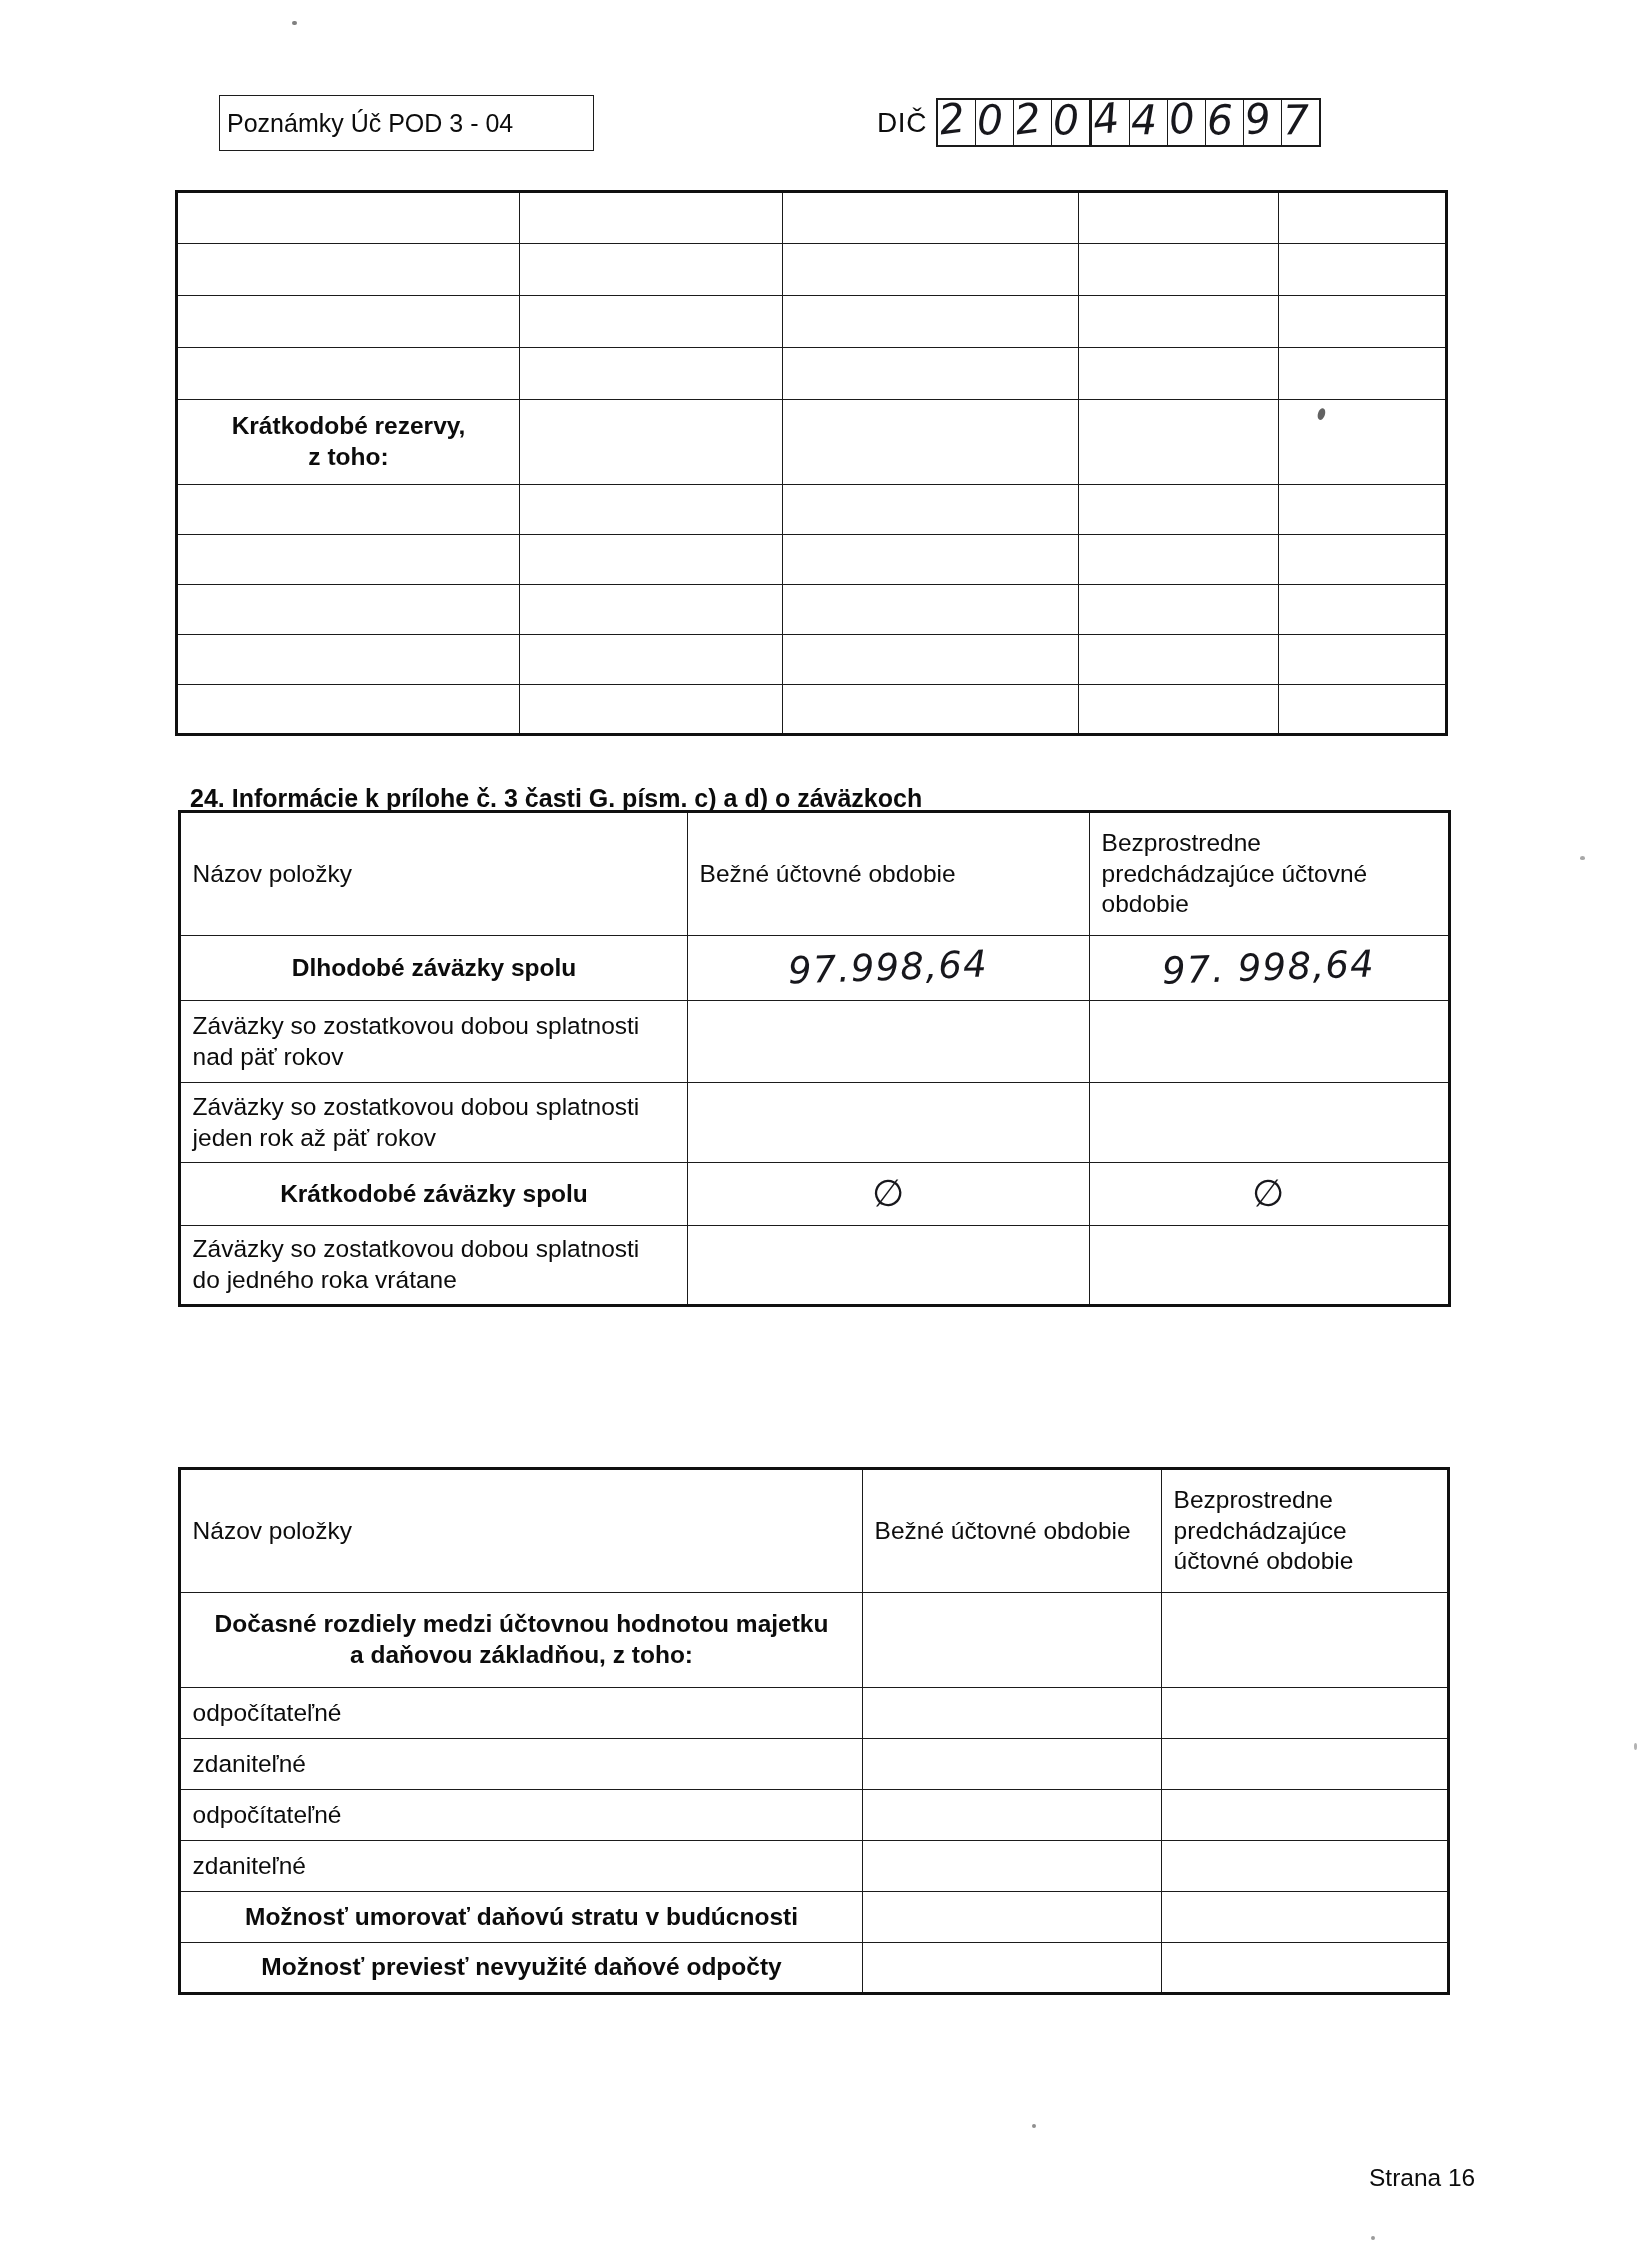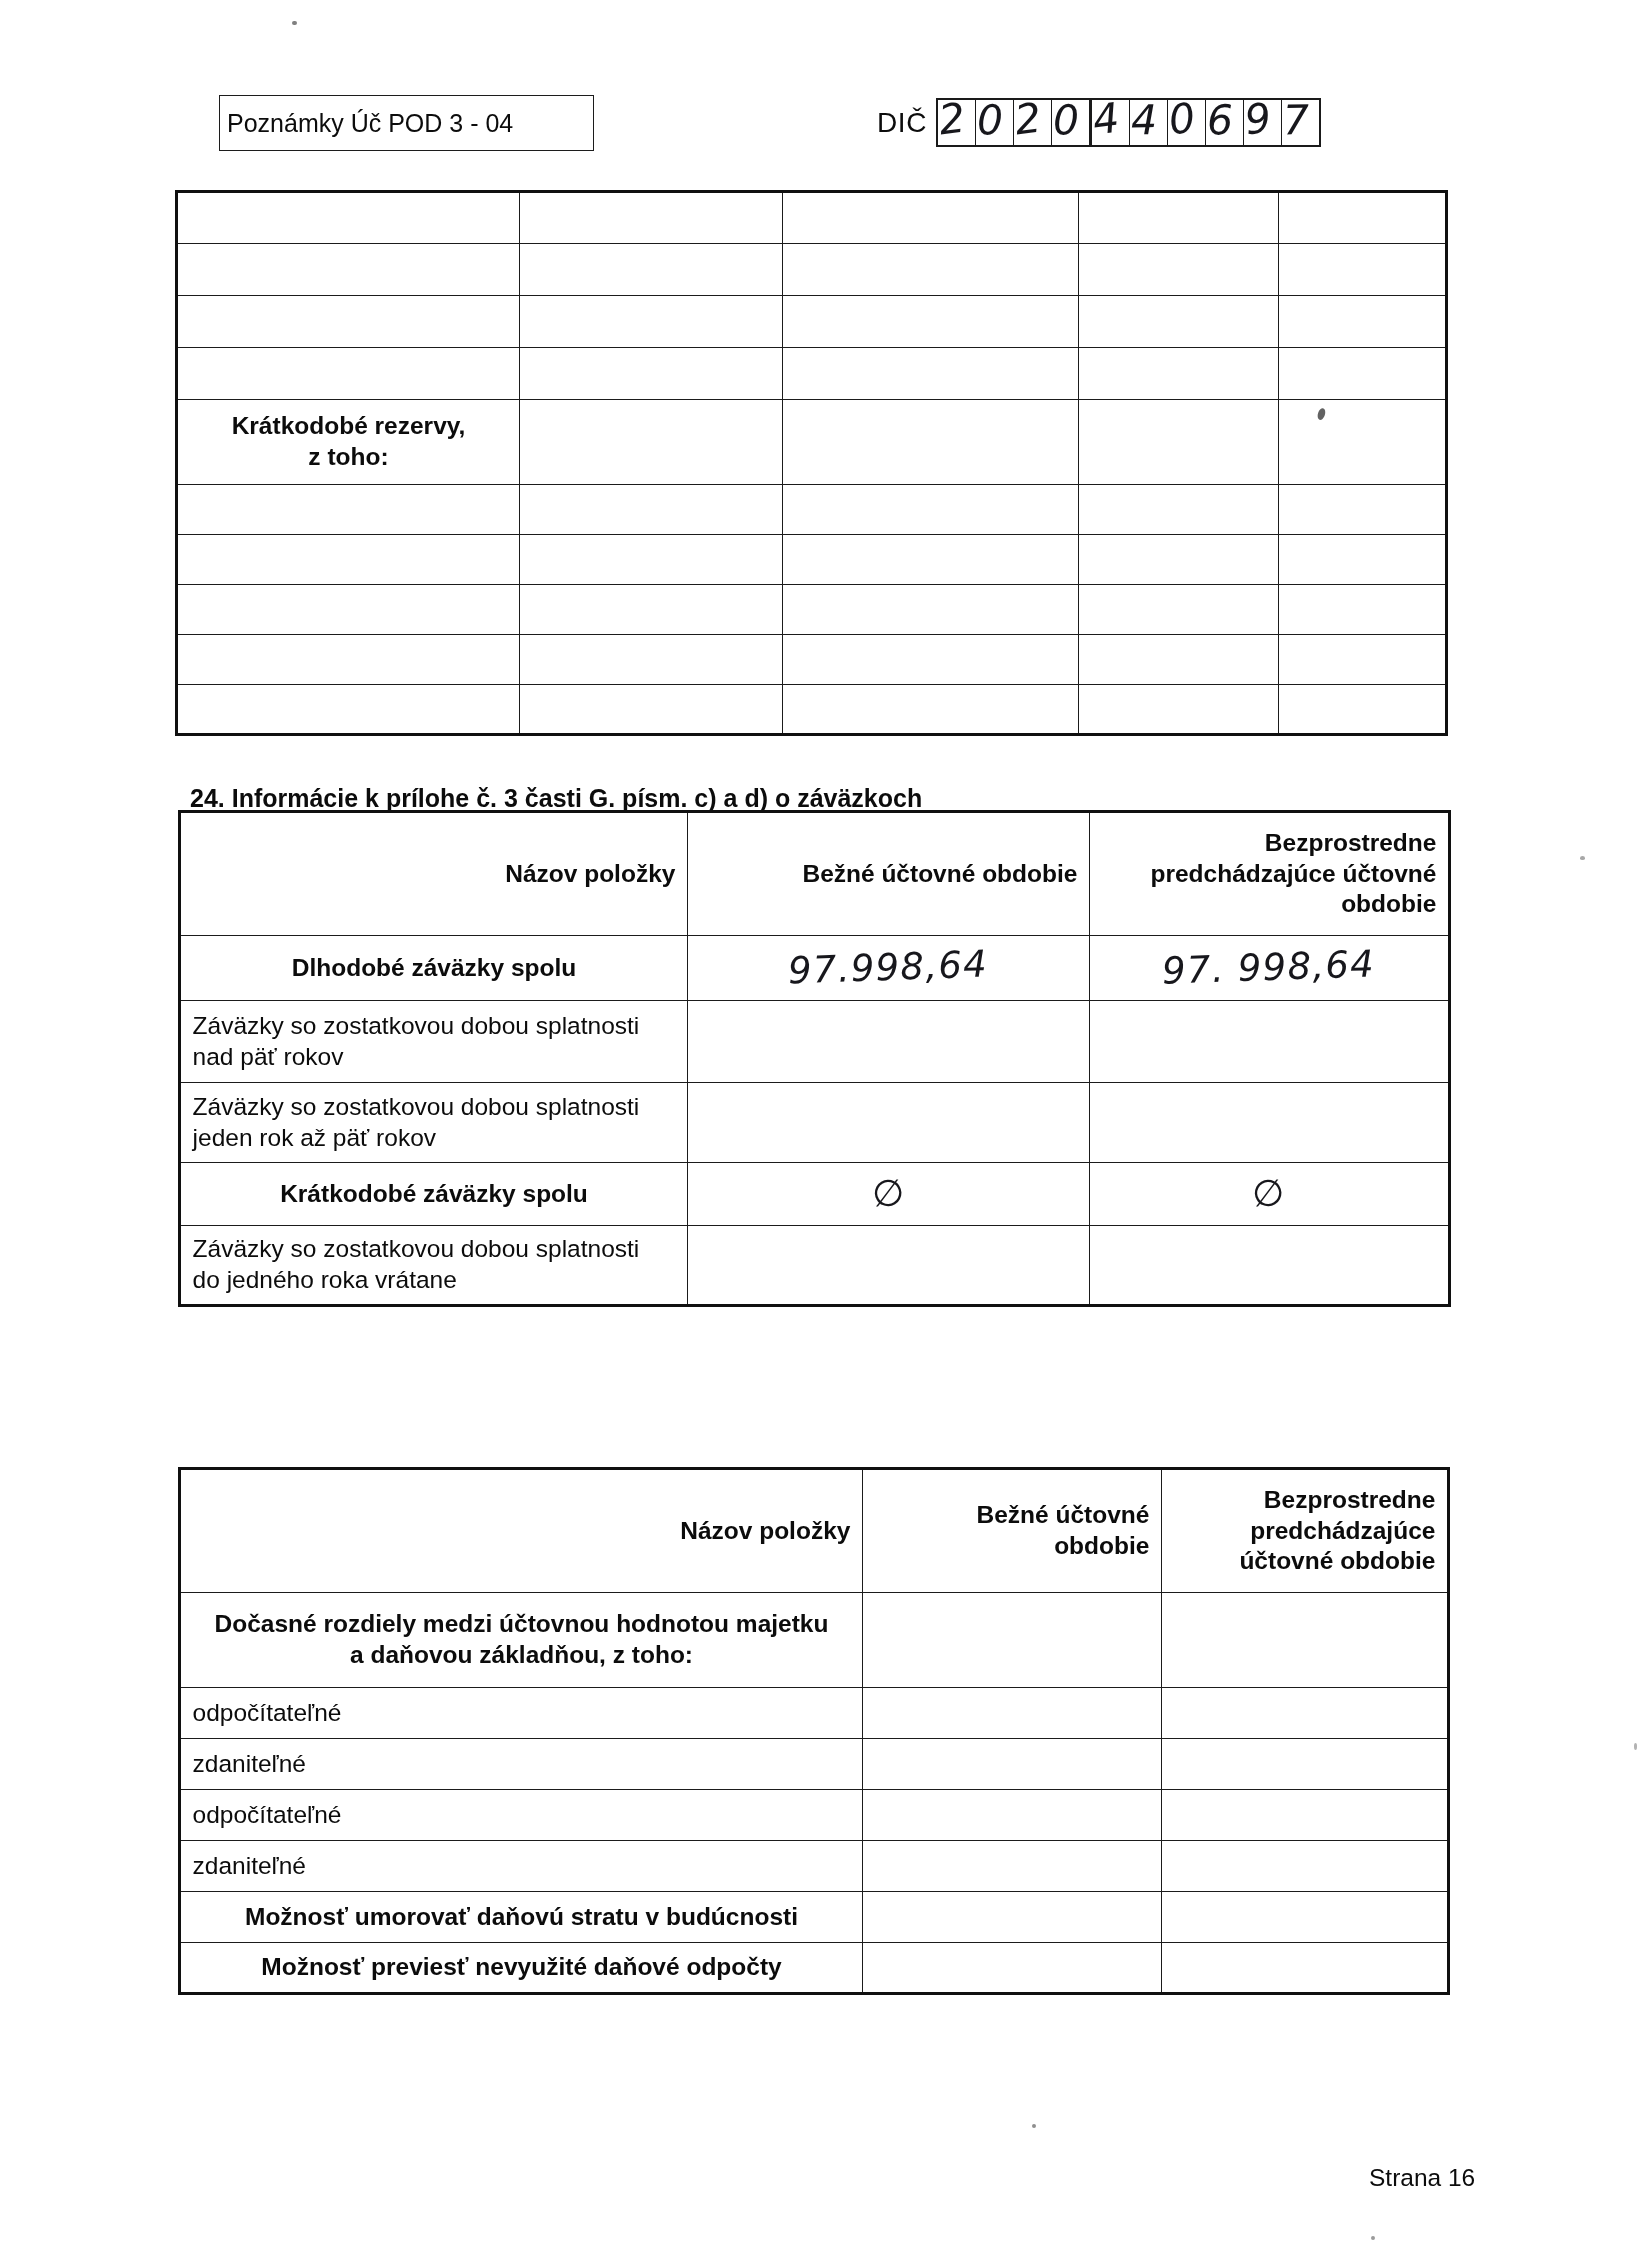--- a/index.html
+++ b/index.html
@@ -27,21 +27,21 @@
   .hw{font-family:"DejaVu Sans", sans-serif;font-style:italic;color:#17171c;}
   .digit{position:absolute;left:1.3px;top:-1.3px;font-size:41px;line-height:1;display:inline-block;transform:rotate(-7deg);}
   .dic-cell:nth-child(even) .digit{transform:rotate(-1deg) translateY(1.3px);}
 
   
   table.grid{border-collapse:collapse;table-layout:fixed;border:3.2px solid #101010;background:#fff;}
   table.grid td{
     border:1.3px solid #1b1b1b;font-size:24.5px;line-height:1.25;
     padding:3.9px 11.6px;vertical-align:middle;overflow:hidden;box-sizing:border-box;
   }
-  td.hc{font-weight:bold;text-align:right;border-bottom:3.2px solid #101010;padding:5.2px 18px;}
+  td.hc{font-weight:normal;text-align:left;border-bottom:3.2px solid #101010;padding:5.2px 18px;}
   td.lbl{white-space:pre-line;padding-left:14px;}
   td.b{font-weight:bold;text-align:center;}
   td.val{text-align:center;}
   .num{font-size:37px;display:inline-block;transform:rotate(-2deg);letter-spacing:1.3px;}
 
   .t1{position:absolute;left:175px;top:190px;width:1270px;}
   .t24{position:absolute;left:178px;top:810px;width:1270px;}
   .t25{position:absolute;left:178px;top:1467px;width:1270px;}
 
   

